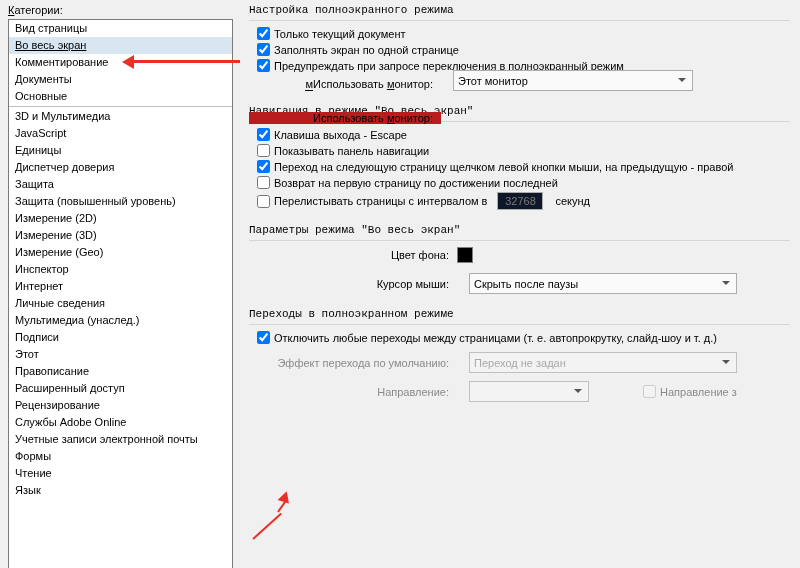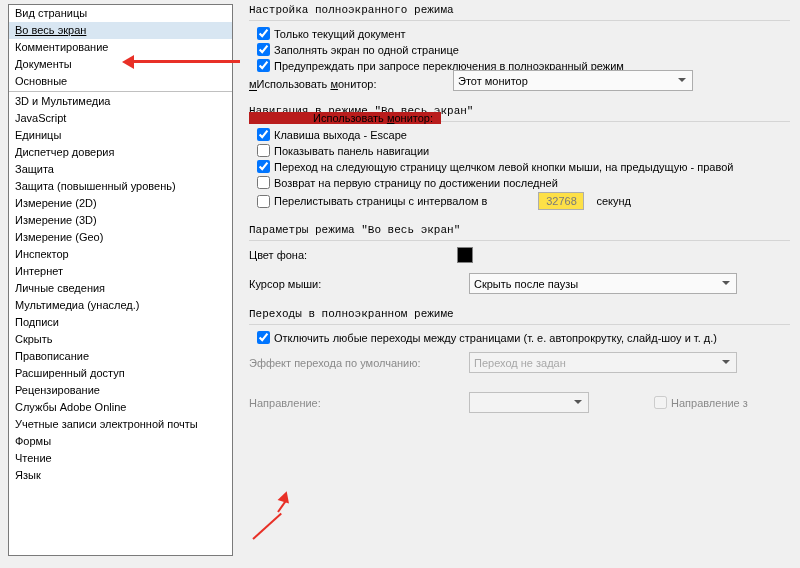--- a/index.html
+++ b/index.html
@@ -11,43 +11,44 @@
   .listbox{border:1px solid #7a7a7a;background:#fff;height:552px;overflow:hidden;}
   .listitem{padding:1px 6px;line-height:15px;cursor:default;white-space:nowrap;}
   .listitem.selected{background:#d8e6f2;text-decoration:underline;}
   .sep{height:0;border-top:1px solid #c0c0c0;margin:1px 0;}
   .right{flex:1;padding:4px 10px 4px 14px;overflow:hidden;}
   .group{margin-bottom:14px;}
   .group-label{margin-bottom:4px;font-family:Liberation Mono, monospace;}
   .chk{display:flex;align-items:center;margin:3px 0 3px 8px;}
   .chk input{margin-right:4px;}
   .row{display:flex;align-items:center;margin:6px 0 0 0;}
-  .row-label{text-align:left;padding-right:8px;}
+  .row-label{text-align:right;padding-right:8px;}
   select{border:1px solid #adadad;background:#fafafa;height:21px;font-size:11px;padding:1px 18px 1px 4px;appearance:none;-webkit-appearance:none;position:relative;margin-left:12px;}
   .select-wrap{position:relative;display:inline-block;}
   .select-wrap::after{content:"";position:absolute;right:7px;top:8px;border-left:4px solid transparent;border-right:4px solid transparent;border-top:4px solid #555;pointer-events:none;}
-  .numbox{border:1px solid #adadad;background:#fde047;width:46px;height:18px;text-align:center;color:#7a7a7a;margin-left:41px;}
+  .numbox{border:1px solid #adadad;background:#0f172a;width:46px;height:18px;text-align:center;color:#7a7a7a;}
   .swatch{width:16px;height:16px;background:#000;border:1px solid #808080;display:inline-block;}
   .dim{color:#8a8a8a;}
   .dim .row-label,.dim span,.dim select{color:#8a8a8a;}
   .uline{text-decoration:underline;text-decoration-color:#000;}
   .arrow{position:absolute;pointer-events:none;}
   .arrow1-line{position:absolute;top:60px;left:130px;width:110px;height:3px;background:#e83027;}
   .arrow1-head{position:absolute;top:55px;left:122px;border-top:7px solid transparent;border-bottom:7px solid transparent;border-right:12px solid #e83027;}
   .arrow2-line{position:absolute;top:538px;left:253px;width:38px;height:2px;background:#e83027;transform:rotate(-42deg);transform-origin:left center;}
   .arrow2-line2{position:absolute;top:511px;left:278px;width:16px;height:2px;background:#e83027;transform:rotate(-55deg);transform-origin:left center;}
   .arrow2-head{position:absolute;top:491px;left:279px;width:0;height:0;border-left:6px solid transparent;border-right:6px solid transparent;border-bottom:11px solid #e83027;transform:rotate(18deg);}
   .hr{border:none;border-top:1px solid #d5d5d5;margin:2px 0 6px 0;}
 </style>
 </head>
 <body>
 
 <div class="container">
 
   <div class="left">
+    <div class="left-label"><span class="uline">К</span><span>атегории:</span></div>
     <div class="listbox">
       <div class="listitem">Вид страницы</div>
       <div class="listitem selected">Во весь экран</div>
       <div class="listitem">Комментирование</div>
       <div class="listitem">Документы</div>
       <div class="listitem">Основные</div>
       <div class="sep"></div>
       <div class="listitem">3D и Мультимедиа</div>
       <div class="listitem">JavaScript</div>
       <div class="listitem">Единицы</div>
@@ -55,21 +56,21 @@
       <div class="listitem">Защита</div>
       <div class="listitem">Защита (повышенный уровень)</div>
       <div class="listitem">Измерение (2D)</div>
       <div class="listitem">Измерение (3D)</div>
       <div class="listitem">Измерение (Geo)</div>
       <div class="listitem">Инспектор</div>
       <div class="listitem">Интернет</div>
       <div class="listitem">Личные сведения</div>
       <div class="listitem">Мультимедиа (унаслед.)</div>
       <div class="listitem">Подписи</div>
-      <div class="listitem">Скрыть</div>
+      <div class="listitem">Этот</div>
       <div class="listitem">Правописание</div>
       <div class="listitem">Расширенный доступ</div>
       <div class="listitem">Рецензирование</div>
       <div class="listitem">Службы Adobe Online</div>
       <div class="listitem">Учетные записи электронной почты</div>
       <div class="listitem">Формы</div>
       <div class="listitem">Чтение</div>
       <div class="listitem">Язык</div>
     </div>
   </div>
@@ -152,21 +153,21 @@
           <span>Отключить любые переходы между страницами (т. е. автопрокрутку, слайд-шоу и т. д.)</span>
         </label>
       <div class="row dim" style="margin-top:8px">
         <div class="row-label" style="width:208px">Эффект перехода по умолчанию:</div>
         <span class="select-wrap"><select disabled="" style="width:268px;color:#8a8a8a;background:#f5f5f5"><option>Переход не задан</option></select></span>
       </div>
       <div class="row dim" style="margin-top:8px">
         <div class="row-label" style="width:208px">Направление:</div>
         <span class="select-wrap"><select disabled="" style="width:120px;background:#f5f5f5"><option></option></select></span>
         <span style="width:50px"></span>
-        <label class="chk dim" style="margin:15px">
+        <label class="chk dim" style="margin:4px">
             <input type="checkbox" disabled="" style="">
             <span>Направление з</span>
           </label>
       </div>
     </div>
 
   </div>
 </div>
 
 <div class="arrow1-line arrow"></div>

